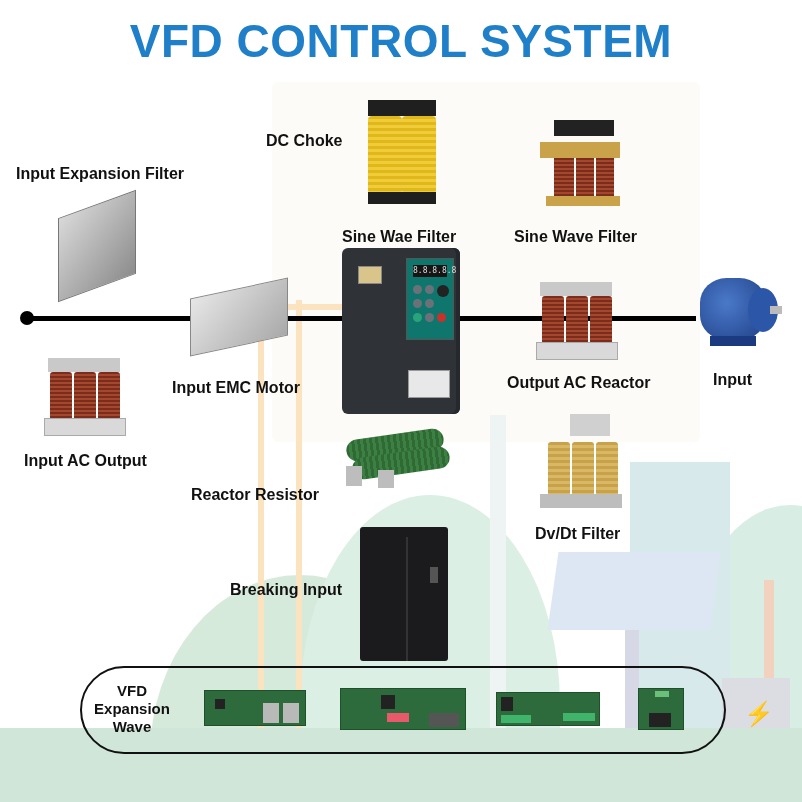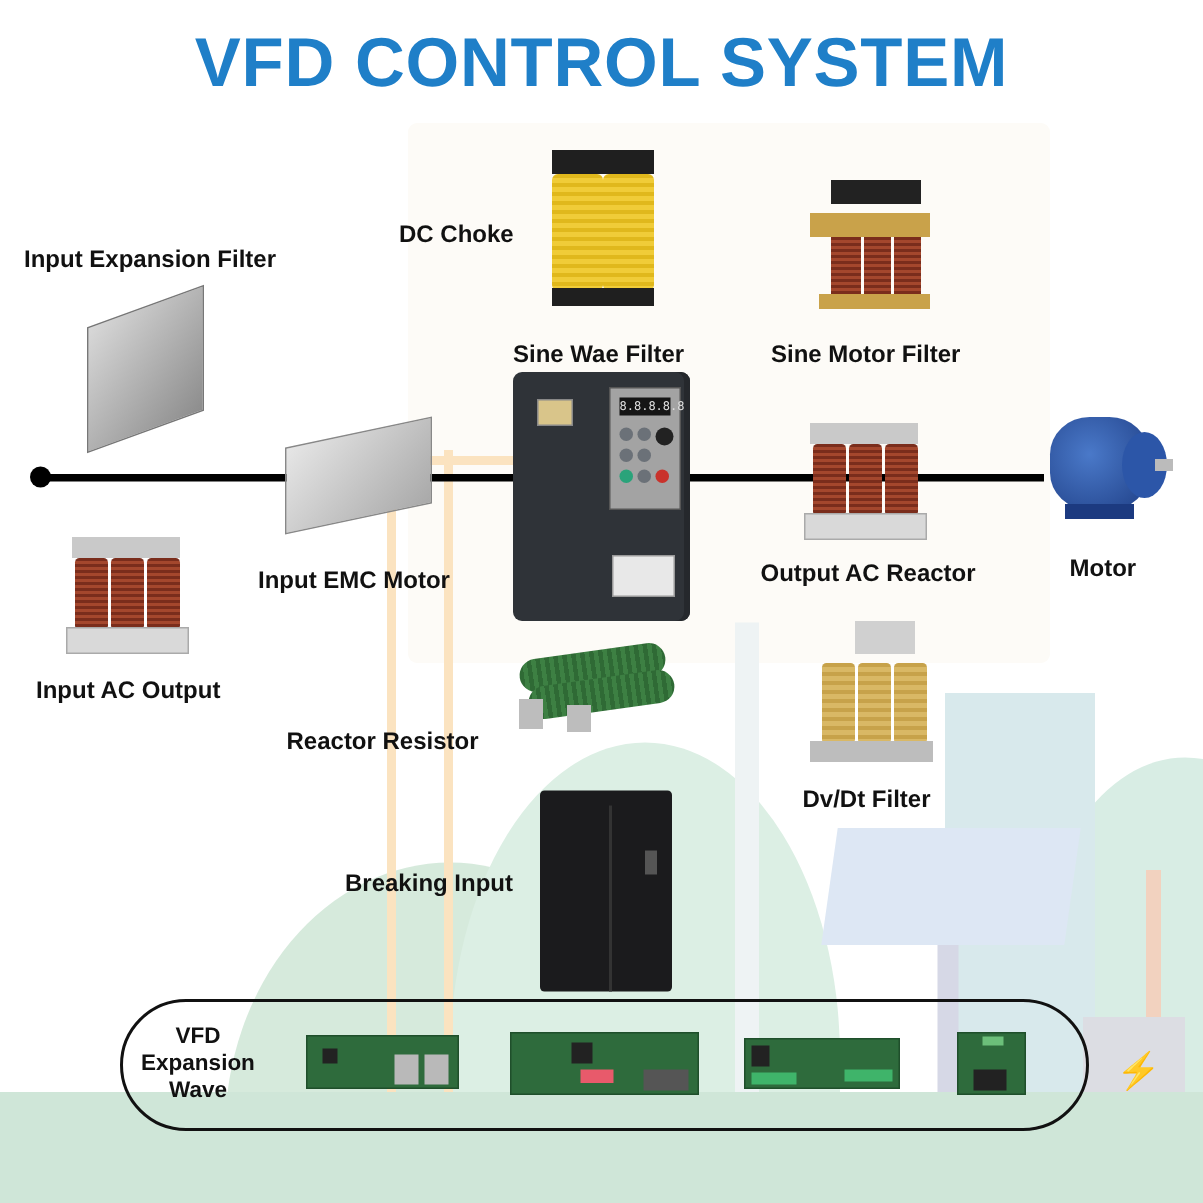--- a/index.html
+++ b/index.html
@@ -26,21 +26,21 @@
   .dot { position: absolute; left: 20px; top: 311px; width: 14px; height: 14px; background: #000; border-radius: 50%; }
   
   .capsule { position: absolute; left: 80px; top: 666px; width: 642px; height: 84px; border: 2px solid #111; border-radius: 44px; }
   .cap-label { position: absolute; left: 92px; top: 682px; width: 80px; text-align: center; font-size: 15px; font-weight: bold; line-height: 18px; color: #111; }
   .pcb { position: absolute; background: #2e6b3c; border: 1px solid #1f4f2b; }
   .pcb .chip { position: absolute; background: #222; }
   .pcb .port { position: absolute; background: #b9b9b9; }
   .pcb .term { position: absolute; background: #3fb46a; }
   
   .vfd { position: absolute; left: 342px; top: 248px; width: 118px; height: 166px; background: #2f3338; border-radius: 6px; box-shadow: inset -4px 0 0 #25282c; }
-  .vfd .panel { position: absolute; left: 64px; top: 10px; width: 46px; height: 80px; background: #a3a3a3; border: 1px solid #555; }
+  .vfd .panel { position: absolute; left: 64px; top: 10px; width: 46px; height: 80px; background: #0f766e; border: 1px solid #555; }
   .vfd .display { position: absolute; left: 6px; top: 6px; width: 34px; height: 12px; background: #151515; color: #ddd; font-size: 8px; font-family: "DejaVu Sans Mono", monospace; text-align: center; line-height: 12px; }
   .vfd .btn { position: absolute; width: 9px; height: 9px; border-radius: 50%; background: #6b7178; }
   .vfd .logo { position: absolute; left: 16px; top: 18px; width: 22px; height: 16px; background: #d9c58a; border: 1px solid #888; }
   .vfd .warn { position: absolute; left: 66px; top: 122px; width: 40px; height: 26px; background: #e8e8e8; border: 1px solid #999; }
   .brk-unit { position: absolute; left: 360px; top: 527px; width: 88px; height: 134px; background: #1b1b1d; border-radius: 3px; }
   .emc { position: absolute; left: 190px; top: 288px; width: 96px; height: 56px; background: linear-gradient(135deg,#e6e6e6,#a9a9a9); border: 1px solid #888; transform: skewY(-12deg); }
   .harm { position: absolute; left: 58px; top: 204px; width: 76px; height: 82px; background: linear-gradient(135deg,#d8d8d8,#8d8d8d); border: 1px solid #777; transform: skewY(-20deg); }
   .reactor { position: absolute; width: 80px; height: 80px; }
   .reactor .coil { position: absolute; top: 14px; width: 22px; height: 48px; background: repeating-linear-gradient(#7a2d1c 0 2px,#a4472d 2px 4px); border-radius: 3px; }
   .reactor .base { position: absolute; left: 0; top: 60px; width: 80px; height: 16px; background: #d9d9d9; border: 1px solid #aaa; }
@@ -77,27 +77,27 @@
 <div class="tree-trunk"></div>
 <div class="battery"></div>
 <div class="bolt">⚡</div>
 <div class="ground"></div>
 
 <div class="title">VFD CONTROL SYSTEM</div>
 
 <div class="line"></div>
 <div class="dot"></div>
 
-<div class="label" style="left:266px;top:148px;">DC Choke</div>
+<div class="label" style="left:266px;top:132px;">DC Choke</div>
 <div class="label" style="left:16px;top:165px;">Input Expansion Filter</div>
 <div class="label" style="left:342px;top:228px;">Sine Wae Filter</div>
-<div class="label" style="left:514px;top:228px;">Sine Motor Filter</div>
+<div class="label" style="left:514px;top:228px;">Sine Wave Filter</div>
 <div class="label" style="left:172px;top:379px;">Input EMC Motor</div>
 <div class="label" style="left:507px;top:374px;">Output AC Reactor</div>
-<div class="label" style="left:713px;top:371px;">Motor</div>
+<div class="label" style="left:713px;top:371px;">Input</div>
 <div class="label" style="left:24px;top:452px;">Input AC Output</div>
 <div class="label" style="left:191px;top:486px;">Reactor Resistor</div>
 <div class="label" style="left:535px;top:525px;">Dv/Dt Filter</div>
 <div class="label" style="left:230px;top:581px;">Breaking Input</div>
 
 <div class="harm"></div>
 
 <div class="choke">
   <div class="cap"></div>
   <div class="c" style="left:4px;"></div>

